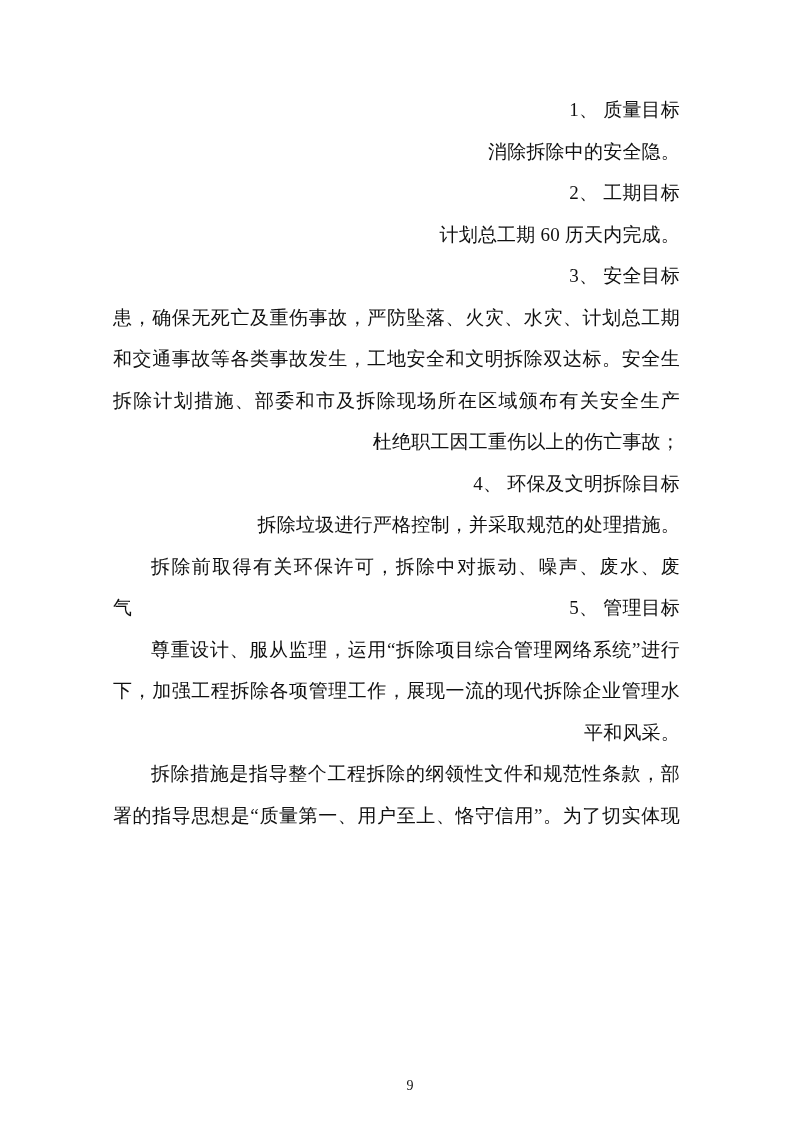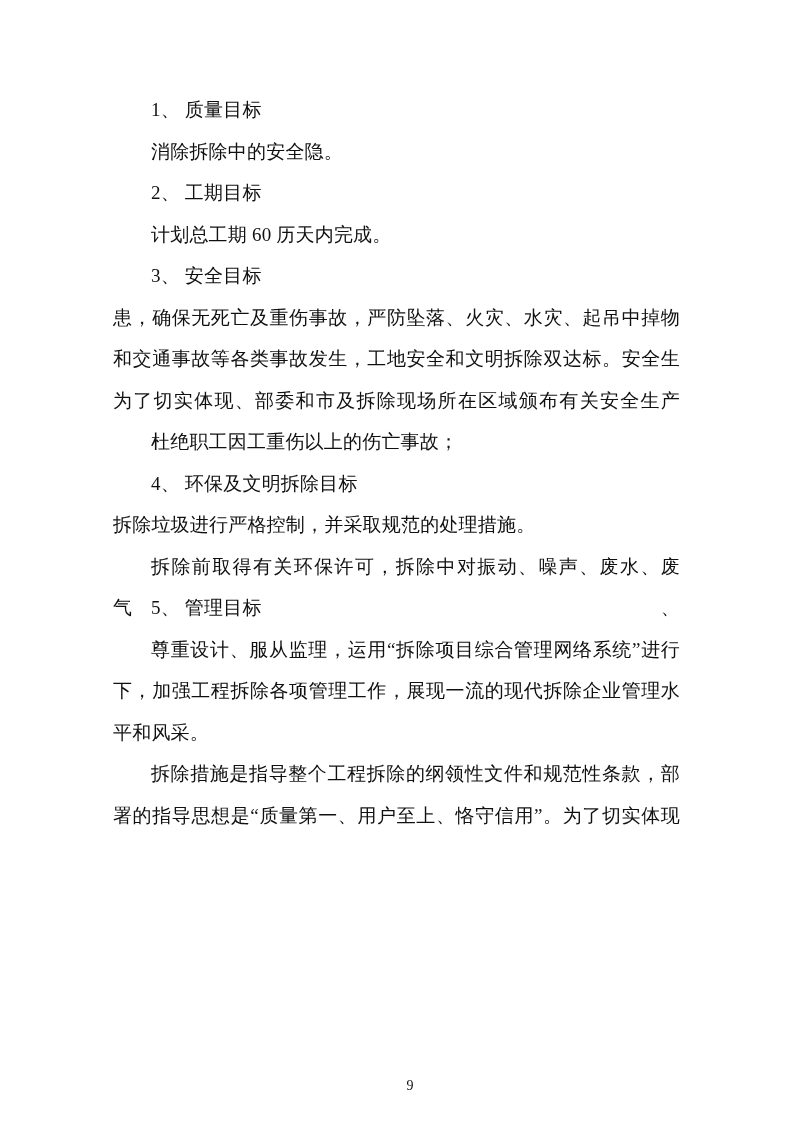--- a/index.html
+++ b/index.html
@@ -20,21 +20,21 @@
     position: absolute;
     left: 113px;
     top: 89px;
     width: 567px;
     font-size: 19px;
     line-height: 41.5px;
   }
   .line {
     height: 41.5px;
     white-space: pre-wrap;
-    text-align: left;
+    text-align: right;
     letter-spacing: 0.2px;
   }
   .line.indent {
     text-indent: 38px;
   }
   .line.fill {
     text-align: justify;
     text-align-last: justify;
   }
   .footer {
@@ -51,23 +51,23 @@
 </head>
 <body>
 
 <div class="page">
   <div class="text-column">
     <div class="line indent">1、 质量目标</div>
     <div class="line indent">消除拆除中的安全隐。</div>
     <div class="line indent">2、 工期目标</div>
     <div class="line indent">计划总工期 60 历天内完成。</div>
     <div class="line indent">3、 安全目标</div>
-    <div class="line fill">患，确保无死亡及重伤事故，严防坠落、火灾、水灾、起吊中掉物</div>
+    <div class="line fill">患，确保无死亡及重伤事故，严防坠落、火灾、水灾、计划总工期</div>
     <div class="line fill">和交通事故等各类事故发生，工地安全和文明拆除双达标。安全生</div>
-    <div class="line fill">为了切实体现、部委和市及拆除现场所在区域颁布有关安全生产</div>
+    <div class="line fill">拆除计划措施、部委和市及拆除现场所在区域颁布有关安全生产</div>
     <div class="line indent">杜绝职工因工重伤以上的伤亡事故；</div>
     <div class="line indent">4、 环保及文明拆除目标</div>
     <div class="line">拆除垃圾进行严格控制，并采取规范的处理措施。</div>
     <div class="line indent fill">拆除前取得有关环保许可，拆除中对振动、噪声、废水、废气、</div>
     <div class="line indent">5、 管理目标</div>
     <div class="line indent fill">尊重设计、服从监理，运用“拆除项目综合管理网络系统”进行</div>
     <div class="line fill">下，加强工程拆除各项管理工作，展现一流的现代拆除企业管理水</div>
     <div class="line">平和风采。</div>
     <div class="line indent fill">拆除措施是指导整个工程拆除的纲领性文件和规范性条款，部</div>
     <div class="line fill">署的指导思想是“质量第一、用户至上、恪守信用”。为了切实体现</div>

